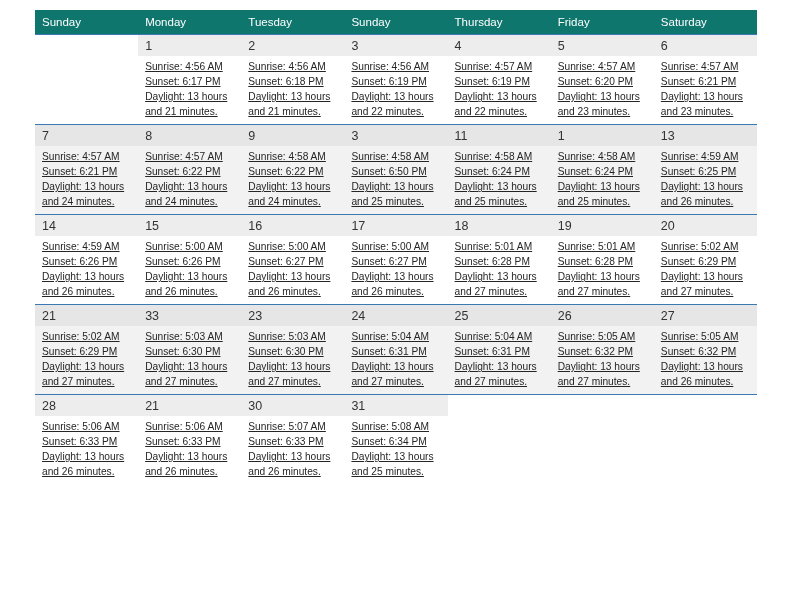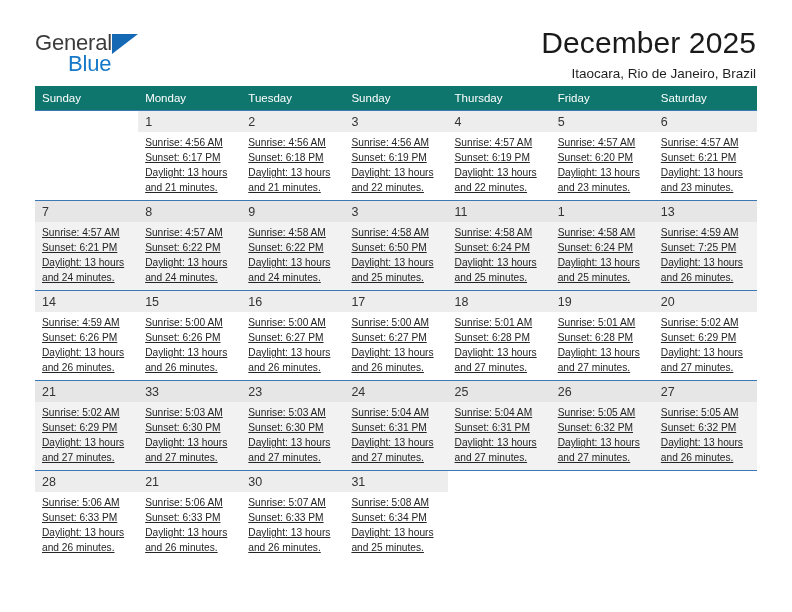--- a/index.html
+++ b/index.html
@@ -126,34 +126,20 @@
     text-decoration: underline;
   }
   .cellinfo div { white-space: nowrap; }
   .cellinfo .daylight { white-space: normal; }
 </style>
 </head>
 <body>
 
 <div class="page">
 
-  <div class="header">
-
-    <div class="logo">
-      <span class="logo-general">General</span>
-      <span class="logo-tri"></span>
-      <span class="logo-blue">Blue</span>
-    </div>
-
-    <div class="titles">
-      <div class="month-title">December 2025</div>
-      <div class="location-sub">Itaocara, Rio de Janeiro, Brazil</div>
-    </div>
-
-  </div>
 
   <table class="calendar">
     <thead>
       <tr id="weekday-row">
           <th>Sunday</th>
           <th>Monday</th>
           <th>Tuesday</th>
           <th>Sunday</th>
           <th>Thursday</th>
           <th>Friday</th>
@@ -258,21 +244,21 @@
             <div class="cellinfo">
               <div>Sunrise: 4:58 AM</div>
               <div>Sunset: 6:24 PM</div>
               <div class="daylight">Daylight: 13 hours and 25 minutes.</div>
             </div>
           </td>
           <td>
             <span class="daynum">13</span>
             <div class="cellinfo">
               <div>Sunrise: 4:59 AM</div>
-              <div>Sunset: 7:25 PM</div>
+              <div>Sunset: 6:25 PM</div>
               <div class="daylight">Daylight: 13 hours and 26 minutes.</div>
             </div>
           </td>
         </tr>
         <tr class="row-plain">
           <td>
             <span class="daynum">14</span>
             <div class="cellinfo">
               <div>Sunrise: 4:59 AM</div>
               <div>Sunset: 6:26 PM</div>

